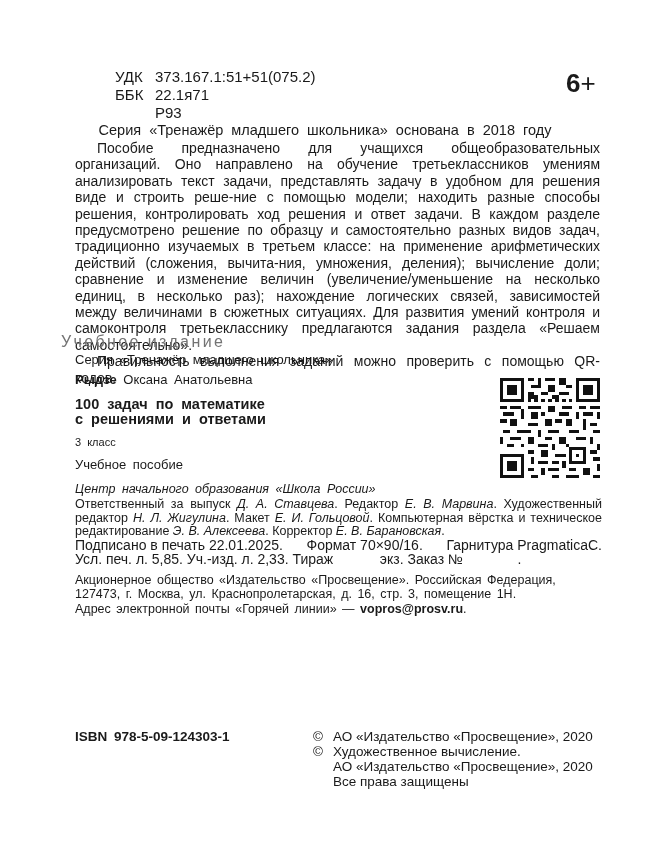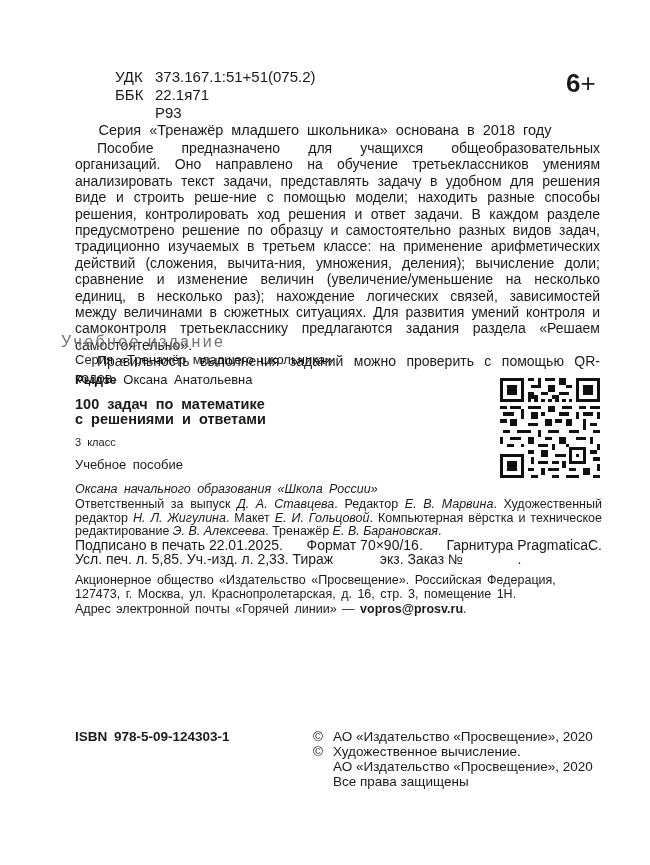--- a/index.html
+++ b/index.html
@@ -70,23 +70,23 @@
     <path d="M0 0h7v7h-7zM1 1v5h5v-5zM2 2h3v3h-3z" fill-rule="evenodd"></path>
     <path d="M22 0h7v7h-7zM23 1v5h5v-5zM24 2h3v3h-3z" fill-rule="evenodd"></path>
     <path d="M0 22h7v7h-7zM1 23v5h5v-5zM2 24h3v3h-3z" fill-rule="evenodd"></path>
     <path d="M20 20h5v5h-5zM21 21v3h3v-3zM22 22h1v1h-1z" fill-rule="evenodd"></path>
     <path d="M8 0h2v1h-2zM11 0h1v2h-1zM13 0h3v1h-3zM17 0h2v2h-2zM9 2h3v1h-3zM14 2h2v2h-2zM19 2h2v1h-2zM8 4h2v2h-2zM12 4h2v1h-2zM17 4h3v1h-3zM10 5h1v2h-1zM15 5h2v1h-2zM8 6h1v1h-1zM12 6h1v1h-1zM14 6h1v1h-1zM16 6h1v1h-1zM18 6h1v1h-1zM20 6h1v1h-1z"></path>
     <path d="M0 8h2v1h-2zM3 8h3v1h-3zM8 8h4v1h-4zM14 8h2v2h-2zM18 8h3v1h-3zM23 8h2v1h-2zM26 8h3v1h-3zM1 10h3v1h-3zM6 9h1v3h-1zM9 10h2v2h-2zM12 10h1v1h-1zM17 10h3v1h-3zM22 10h1v2h-1zM24 10h3v1h-3zM28 10h1v2h-1zM0 12h2v1h-2zM3 12h2v2h-2zM8 13h3v1h-3zM13 12h2v2h-2zM16 12h2v1h-2zM19 12h2v2h-2zM24 12h1v3h-1zM26 13h2v1h-2zM1 15h2v1h-2zM5 15h4v1h-4zM11 15h1v2h-1zM14 15h3v1h-3zM20 15h3v1h-3zM27 15h2v1h-2zM0 17h1v2h-1zM3 17h3v1h-3zM8 17h2v2h-2zM13 17h2v1h-2zM17 17h2v2h-2zM22 17h3v1h-3zM26 17h1v2h-1zM2 19h2v1h-2zM6 19h1v1h-1zM11 19h3v1h-3zM15 19h1v2h-1zM19 19h1v1h-1zM28 19h1v2h-1z"></path>
     <path d="M8 21h2v1h-2zM12 21h2v2h-2zM16 22h3v1h-3zM26 21h2v1h-2zM9 23h1v2h-1zM11 24h3v1h-3zM15 24h2v1h-2zM18 24h1v2h-1zM27 23h2v1h-2zM8 26h2v1h-2zM12 26h1v2h-1zM14 26h3v1h-3zM20 26h2v1h-2zM24 26h2v2h-2zM28 25h1v2h-1zM9 28h2v1h-2zM15 28h2v1h-2zM19 28h4v1h-4zM27 28h2v1h-2z"></path>
   </g>
 </svg>
 
-<div class="abs center">Оксана начального образования «Школа России»</div>
+<div class="abs center">Центр начального образования «Школа России»</div>
 
-<div class="abs credits"><span>Ответственный за выпуск </span><i>Д. А. Ставцева</i><span>. Редактор </span><i>Е. В. Марвина</i><span>. Художественный редактор </span><i>Н. Л. Жигулина</i><span>. Макет </span><i>Е. И. Гольцовой</i><span>. Компьютерная вёрстка и техническое редактирование </span><i>Э. В. Алексеева</i><span>. Тренажёр </span><i>Е. В. Барановская</i><span>.</span></div>
+<div class="abs credits"><span>Ответственный за выпуск </span><i>Д. А. Ставцева</i><span>. Редактор </span><i>Е. В. Марвина</i><span>. Художественный редактор </span><i>Н. Л. Жигулина</i><span>. Макет </span><i>Е. И. Гольцовой</i><span>. Компьютерная вёрстка и техническое редактирование </span><i>Э. В. Алексеева</i><span>. Корректор </span><i>Е. В. Барановская</i><span>.</span></div>
 
 <div class="abs print">
   <div class="l1">
       <span>Подписано в печать 22.01.2025.</span>
       <span>Формат 70×90/16.</span>
       <span>Гарнитура PragmaticaC.</span>
     </div>
   <div style="white-space:pre">Усл. печ. л. 5,85. Уч.-изд. л. 2,33. Тираж            экз. Заказ №              .</div>
 </div>
 

